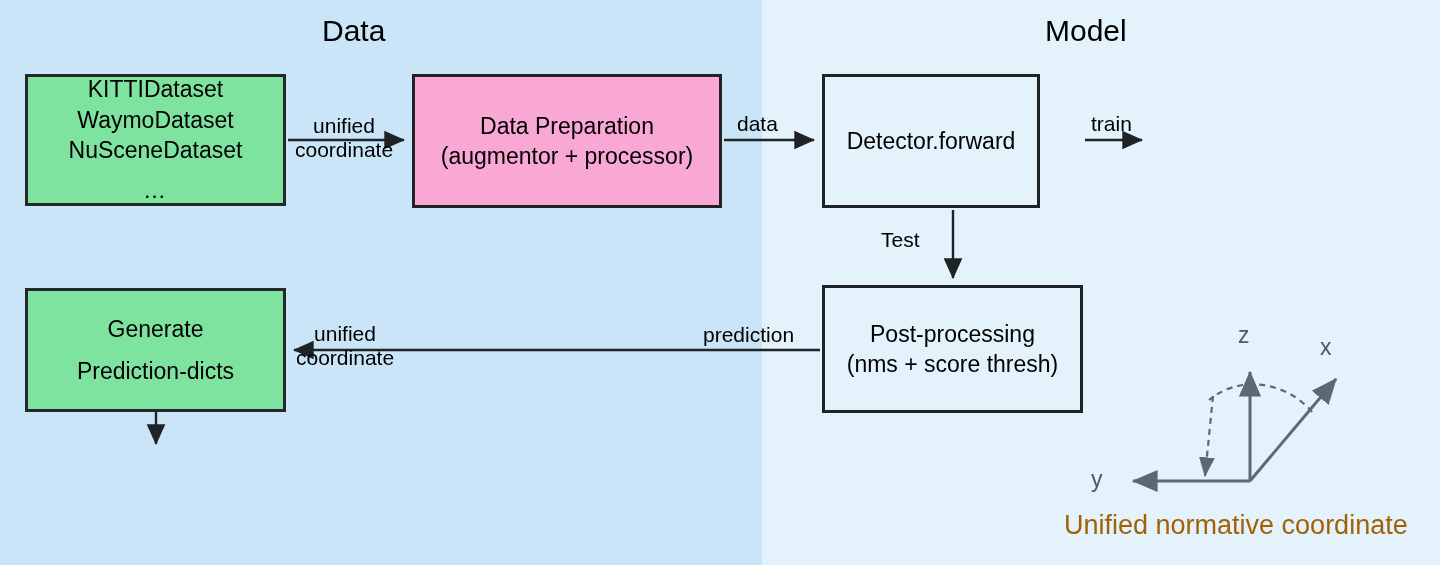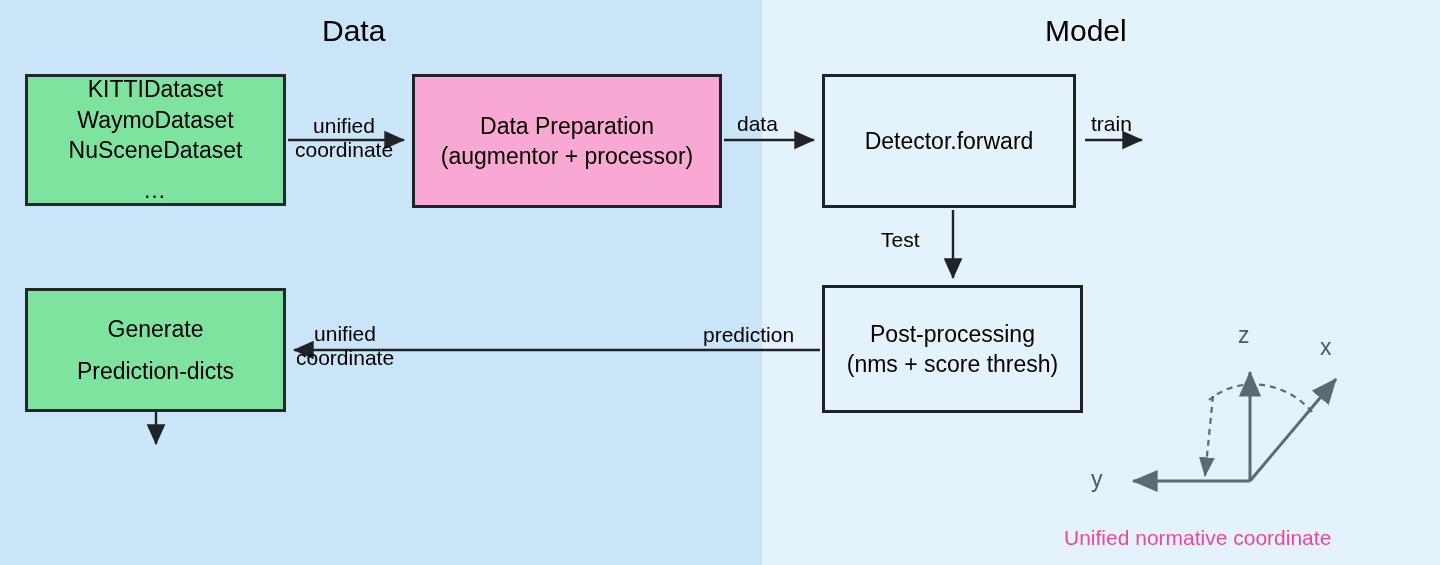--- a/index.html
+++ b/index.html
@@ -63,24 +63,23 @@
     position: absolute;
     left: 0; top: 0;
     width: 1440px;
     height: 565px;
     overflow: visible;
     pointer-events: none;
   }
 
   .axis-caption {
     position: absolute;
-    font-size: 21px;
-    color: #ec4899;
+    font-size: 27px;
+    color: #a16207;
     white-space: nowrap;
-    margin-top: 16px;
   }
   .axis-label {
     position: absolute;
     font-size: 23px;
     color: #4f5a60;
     white-space: nowrap;
   }
 </style>
 </head>
 <body>
@@ -144,21 +143,21 @@
     <span class="line">WaymoDataset</span>
     <span class="line">NuSceneDataset</span>
     <span class="dots">…</span>
   </div>
 
   <div class="node blue-l" style="left:412px; top:74px; width:310px; height:134px;">
     <span class="line">Data Preparation</span>
     <span class="line">(augmentor + processor)</span>
   </div>
 
-  <div class="node blue-r" style="left:822px; top:74px; width:254px; height:134px;">
+  <div class="node blue-r" style="left:822px; top:74px; width:218px; height:134px;">
     <span class="line">Detector.forward</span>
   </div>
 
 
   <div class="node blue-r" style="left:822px; top:285px; width:261px; height:128px;">
     <span class="line">Post-processing</span>
     <span class="line">(nms + score thresh)</span>
   </div>
 
   <div class="node green" style="left:25px; top:288px; width:261px; height:124px;gap:12px;">

